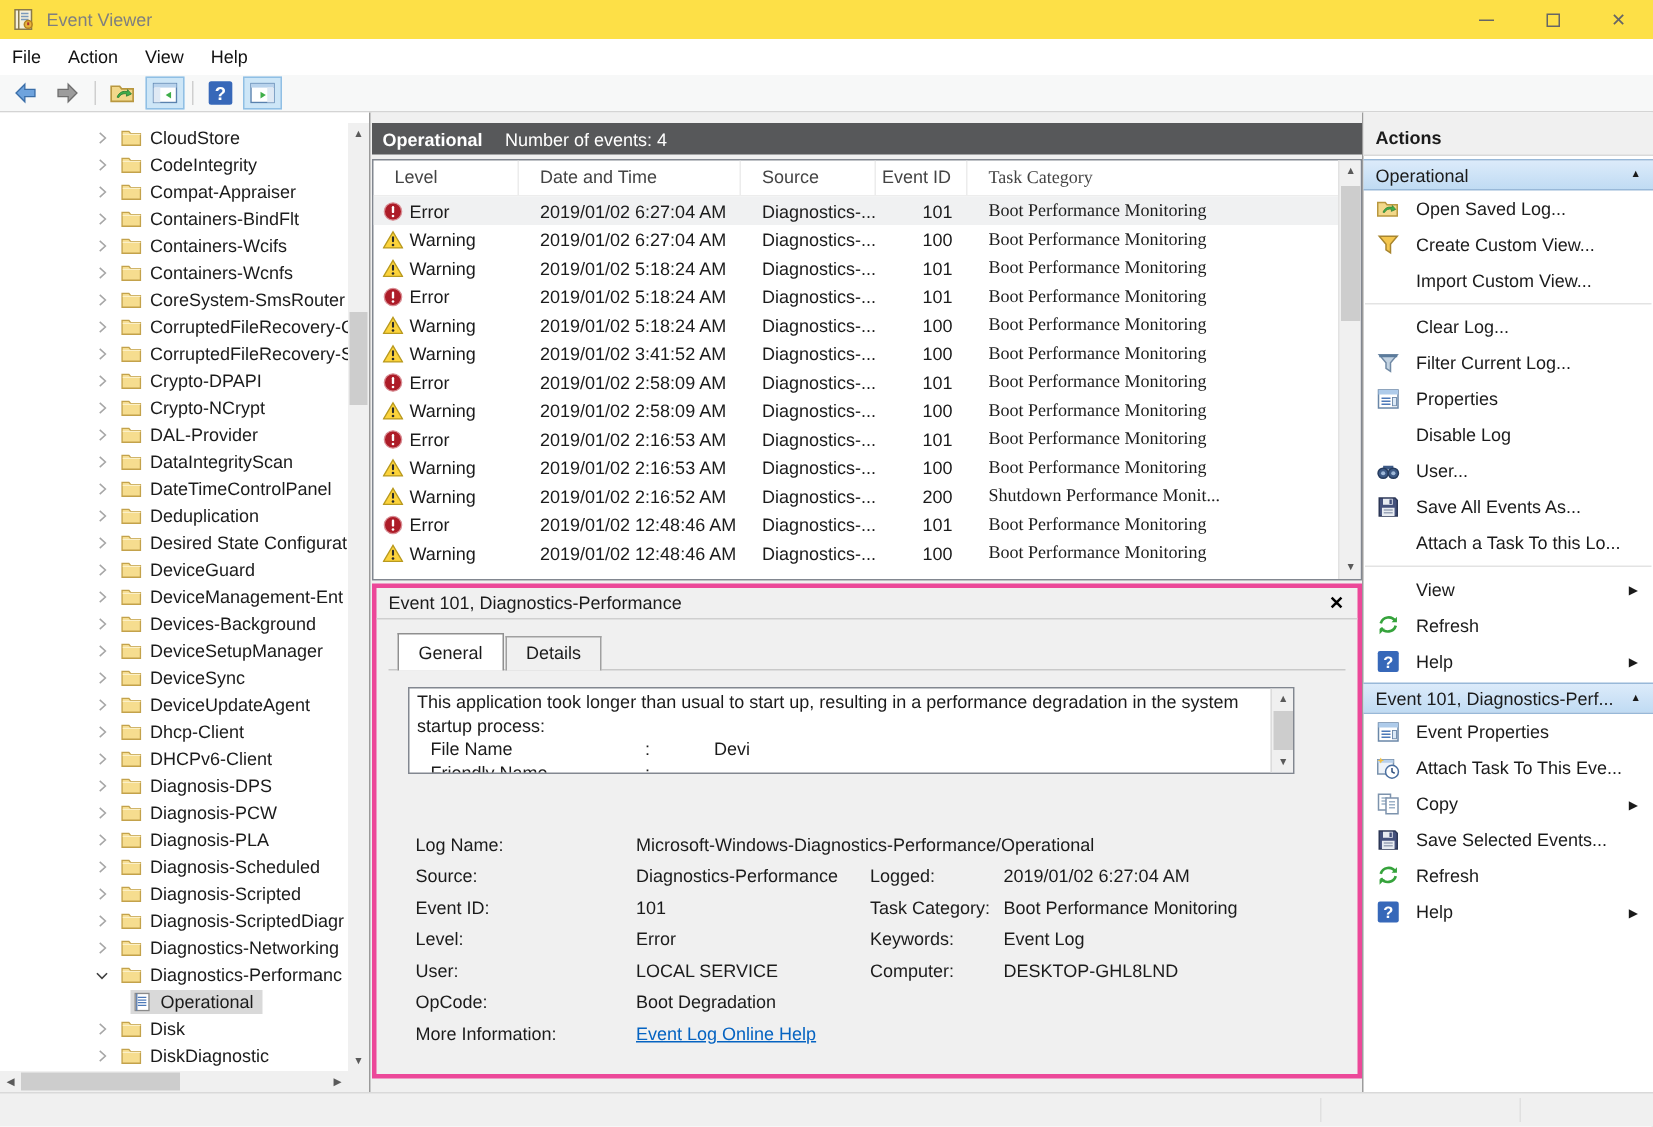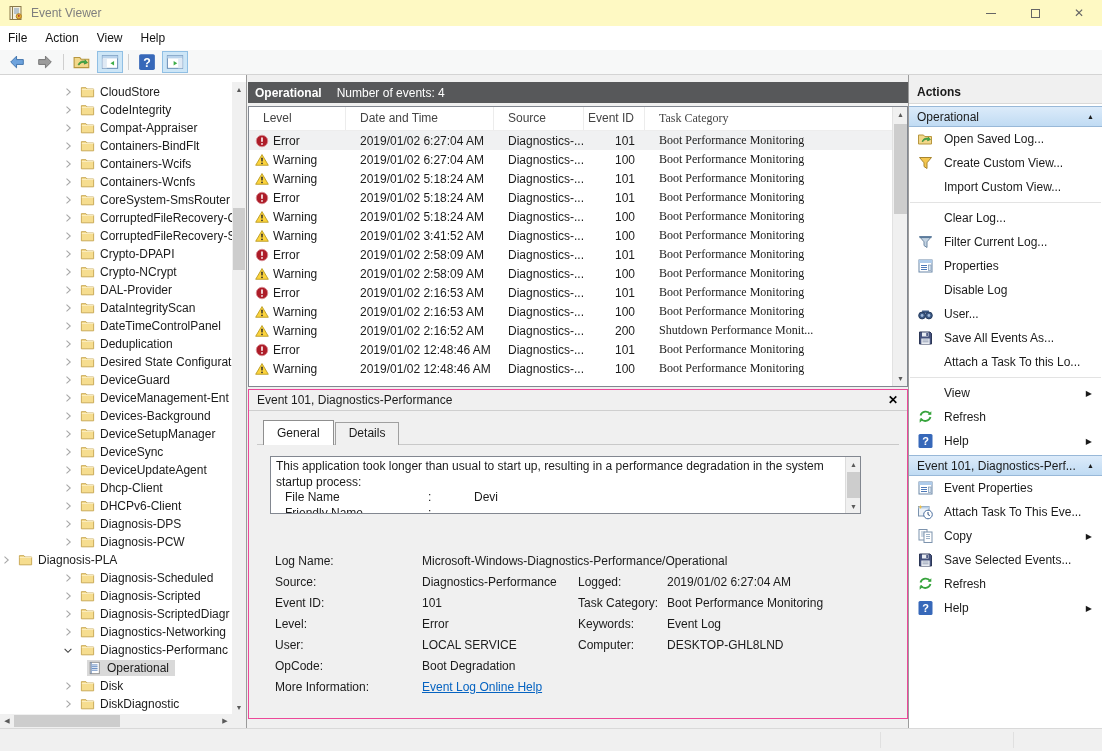--- a/index.html
+++ b/index.html
@@ -2,21 +2,21 @@
 <html><head>
 <meta charset="utf-8">
 <style>
   * { box-sizing: border-box; margin: 0; padding: 0; }
   html,body { background:#fff; }
   body { font-family:"Liberation Sans", sans-serif; font-size:12px; color:#1b1b1b; }
   .window { position:relative; width:1102px; height:751px; background:#f0f0f0; overflow:hidden;
             box-shadow: inset -1px 0 0 #b5b5b5; }
 
   
-  .titlebar { position:absolute; top:0; left:0; right:0; height:26px; background:#fef9c3; display:flex; align-items:center;text-align:center; }
+  .titlebar { position:absolute; top:0; left:0; right:0; height:26px; background:#fde047; display:flex; align-items:center;text-align:center; }
   .app-icon { width:16px; height:16px; margin-left:8px; }
   .app-icon svg { width:100%; height:100%; display:block; }
   .win-title { margin-left:7px; color:#7f7f7f; }
   .win-controls { position:absolute; right:1px; top:0; height:26px; display:flex; }
   .win-btn { width:44px; height:26px; display:flex; align-items:center; justify-content:center; color:#666; }
   .glyph-min { width:10px; border-top:1px solid #666; display:inline-block; }
   .glyph-max { width:9px; height:9px; border:1px solid #666; display:inline-block; }
   .glyph-close { font-size:12px; line-height:1; }
 
   
@@ -71,21 +71,21 @@
   .ev-row { display:flex; height:19px; align-items:center; white-space:nowrap; }
   .ev-row.selected { background:#f0f1f2; }
   .ev-row .cell { overflow:hidden; padding-left:14px; }
   .ev-row .c-level { display:flex; align-items:center; padding-left:6px; }
   .ev-row .c-id { text-align:right; padding-right:10px; padding-left:0; }
   .lvlic { width:14px; height:14px; margin-right:4px; flex:none; }
   .lvlic svg { width:100%; height:100%; display:block; }
   .ev-vscroll { top:0; right:0; bottom:0; width:15px; border-left:1px solid #e2e2e2; }
 
   
-  .details { position:absolute; top:314px; left:0; right:0; height:330px; background:#f0f0f0; border:1px solid #ec4899; }
+  .details { position:absolute; top:314px; left:0; right:0; height:330px; background:#f0f0f0; border:3px solid #ec4899; }
   .dt-header { height:21px; display:flex; align-items:center; border-bottom:1px solid #cfcfcf; }
   .dt-title { margin-left:8px; }
   .dt-close { position:absolute; right:9px; top:3px; font-weight:bold; font-size:12px; color:#000; }
   .dt-tabs { position:absolute; top:30px; left:14px; display:flex; z-index:2; }
   .dt-tab { padding:0 13px; line-height:21px; height:23px; margin-top:2px; border:1px solid #a0a0a0; border-bottom:none; background:#f0f0f0; margin-right:1px; }
   .dt-tab.active { height:25px; margin-top:0; line-height:24px; background:#fff; border:1px solid #8f8f8f; border-bottom:none; }
   .dt-pageline { position:absolute; top:54px; left:8px; right:8px; height:1px; background:#c9c9c9; }
   .desc-box { position:absolute; top:66px; left:21px; width:591px; height:58px; background:#fff; border:1px solid #828790; overflow:hidden; }
   .desc-content { position:absolute; top:0; left:0; right:15px; bottom:0; overflow:hidden; padding:2px 4px 0 5px; line-height:15.5px; }
   .df-row { white-space:nowrap; }
@@ -568,21 +568,21 @@
             </svg>
           </span>
           <span class="ticon">
             <svg viewBox="0 0 16 16">
               <path d="M1 3h5.2l1.3 1.6H15v8.9H1z" fill="#f6dd8f" stroke="#c3a24b"></path>
               <path d="M1.5 5.2H15" stroke="#fbf0c8" fill="none"></path>
             </svg>
           </span>
           <span class="tlabel">Diagnosis-PCW</span>
         </div>
-        <div class="tree-row" style="">
+        <div class="tree-row" style="padding-left:62px">
           <span class="chev">
             <svg viewBox="0 0 16 16">
               <path d="M6 3.5l5 4.5-5 4.5" fill="none" stroke="#a6a6a6" stroke-width="1.4"></path>
             </svg>
           </span>
           <span class="ticon">
             <svg viewBox="0 0 16 16">
               <path d="M1 3h5.2l1.3 1.6H15v8.9H1z" fill="#f6dd8f" stroke="#c3a24b"></path>
               <path d="M1.5 5.2H15" stroke="#fbf0c8" fill="none"></path>
             </svg>

